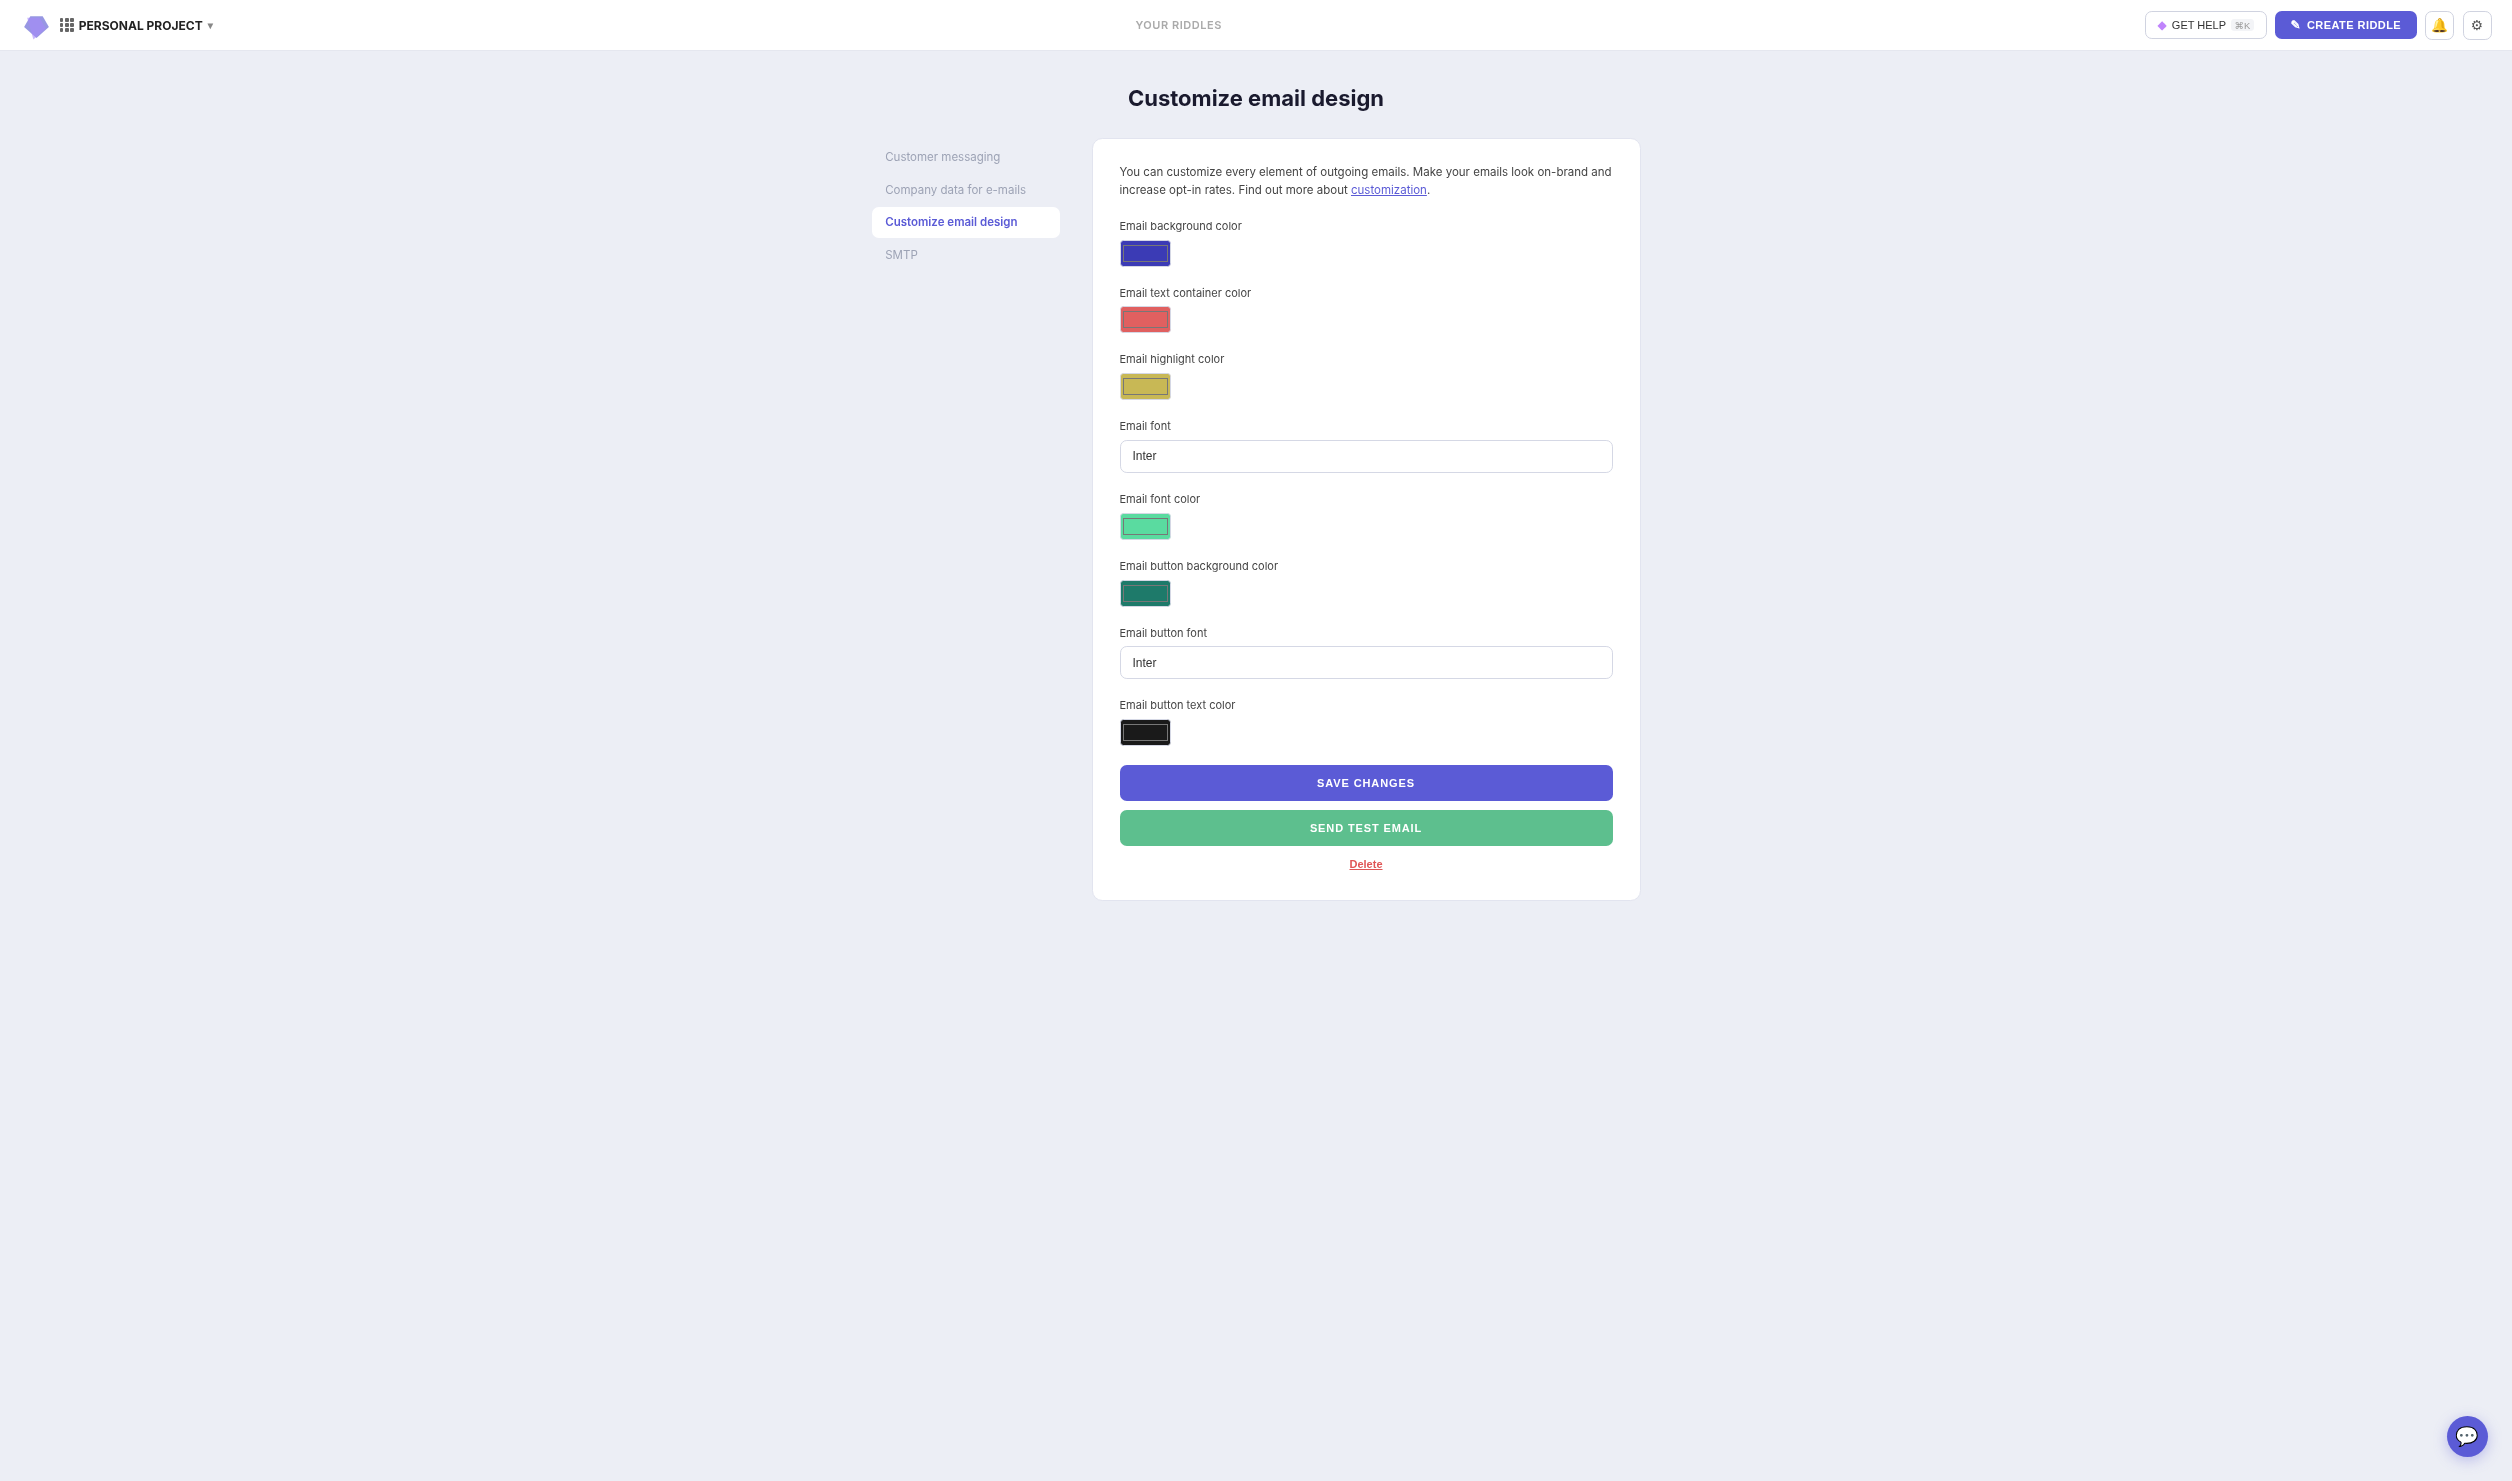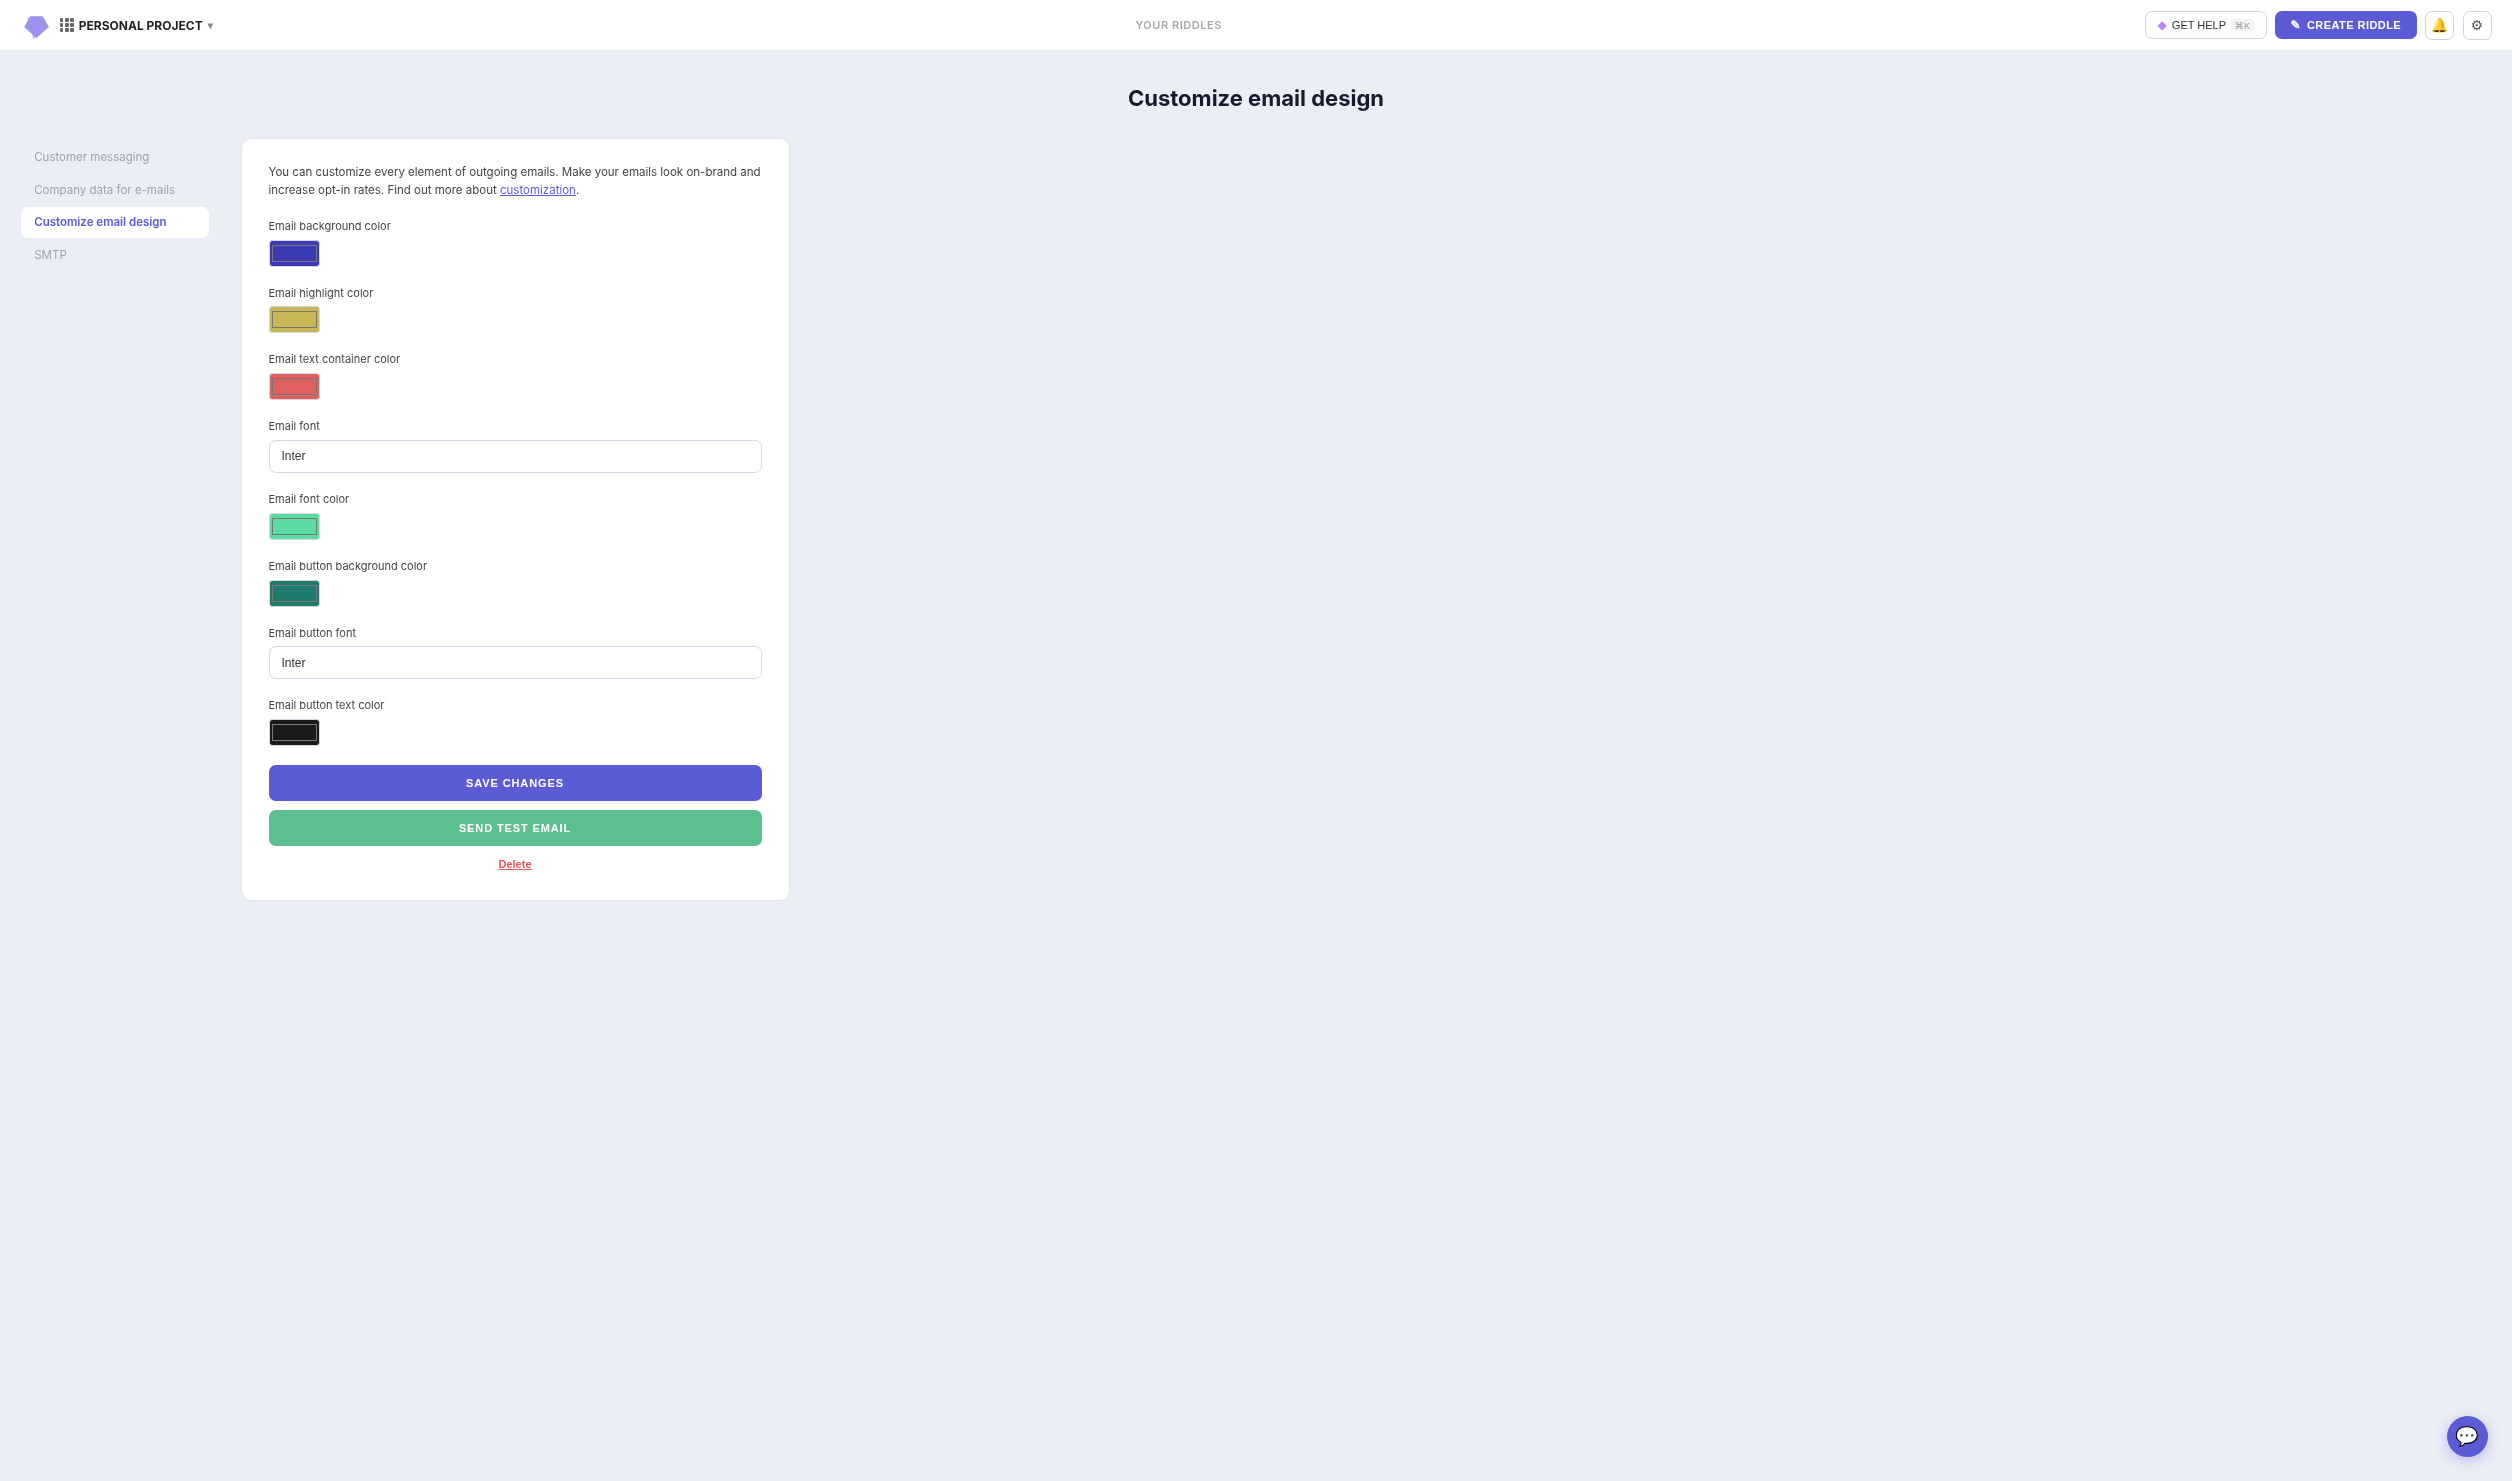--- a/index.html
+++ b/index.html
@@ -104,20 +104,21 @@
       cursor: pointer;
       background: #fff;
       font-size: 13.7px;
       color: #555;
     }
 
     
     .main {
       display: flex;
       flex-direction: column;
+      align-items: center;
       padding: 34px 20.5px 68px;
     }
     .page-title {
       font-size: 22px;
       font-weight: 700;
       color: #1a1a2e;
       margin-bottom: 27px;
       text-align: center;
     }
 
@@ -328,28 +329,28 @@
       </p>
 
       
       <div class="field-group">
         <div class="field-label">Email background color</div>
         <input type="color" class="color-swatch" value="#3b3bb5" style="background: rgb(59, 59, 181);">
       </div>
 
       
       <div class="field-group">
+        <div class="field-label">Email text container color</div>
+        <input type="color" class="color-swatch" value="#e06060" style="background: rgb(224, 96, 96);">
+      </div>
+
+      
+      <div class="field-group">
         <div class="field-label">Email highlight color</div>
         <input type="color" class="color-swatch" value="#c8b855" style="background: rgb(200, 184, 85);">
-      </div>
-
-      
-      <div class="field-group">
-        <div class="field-label">Email text container color</div>
-        <input type="color" class="color-swatch" value="#e06060" style="background: rgb(224, 96, 96);">
       </div>
 
       
       <div class="field-group">
         <div class="field-label">Email font</div>
         <input type="text" class="font-input" value="Inter" style="">
       </div>
 
       
       <div class="field-group">

